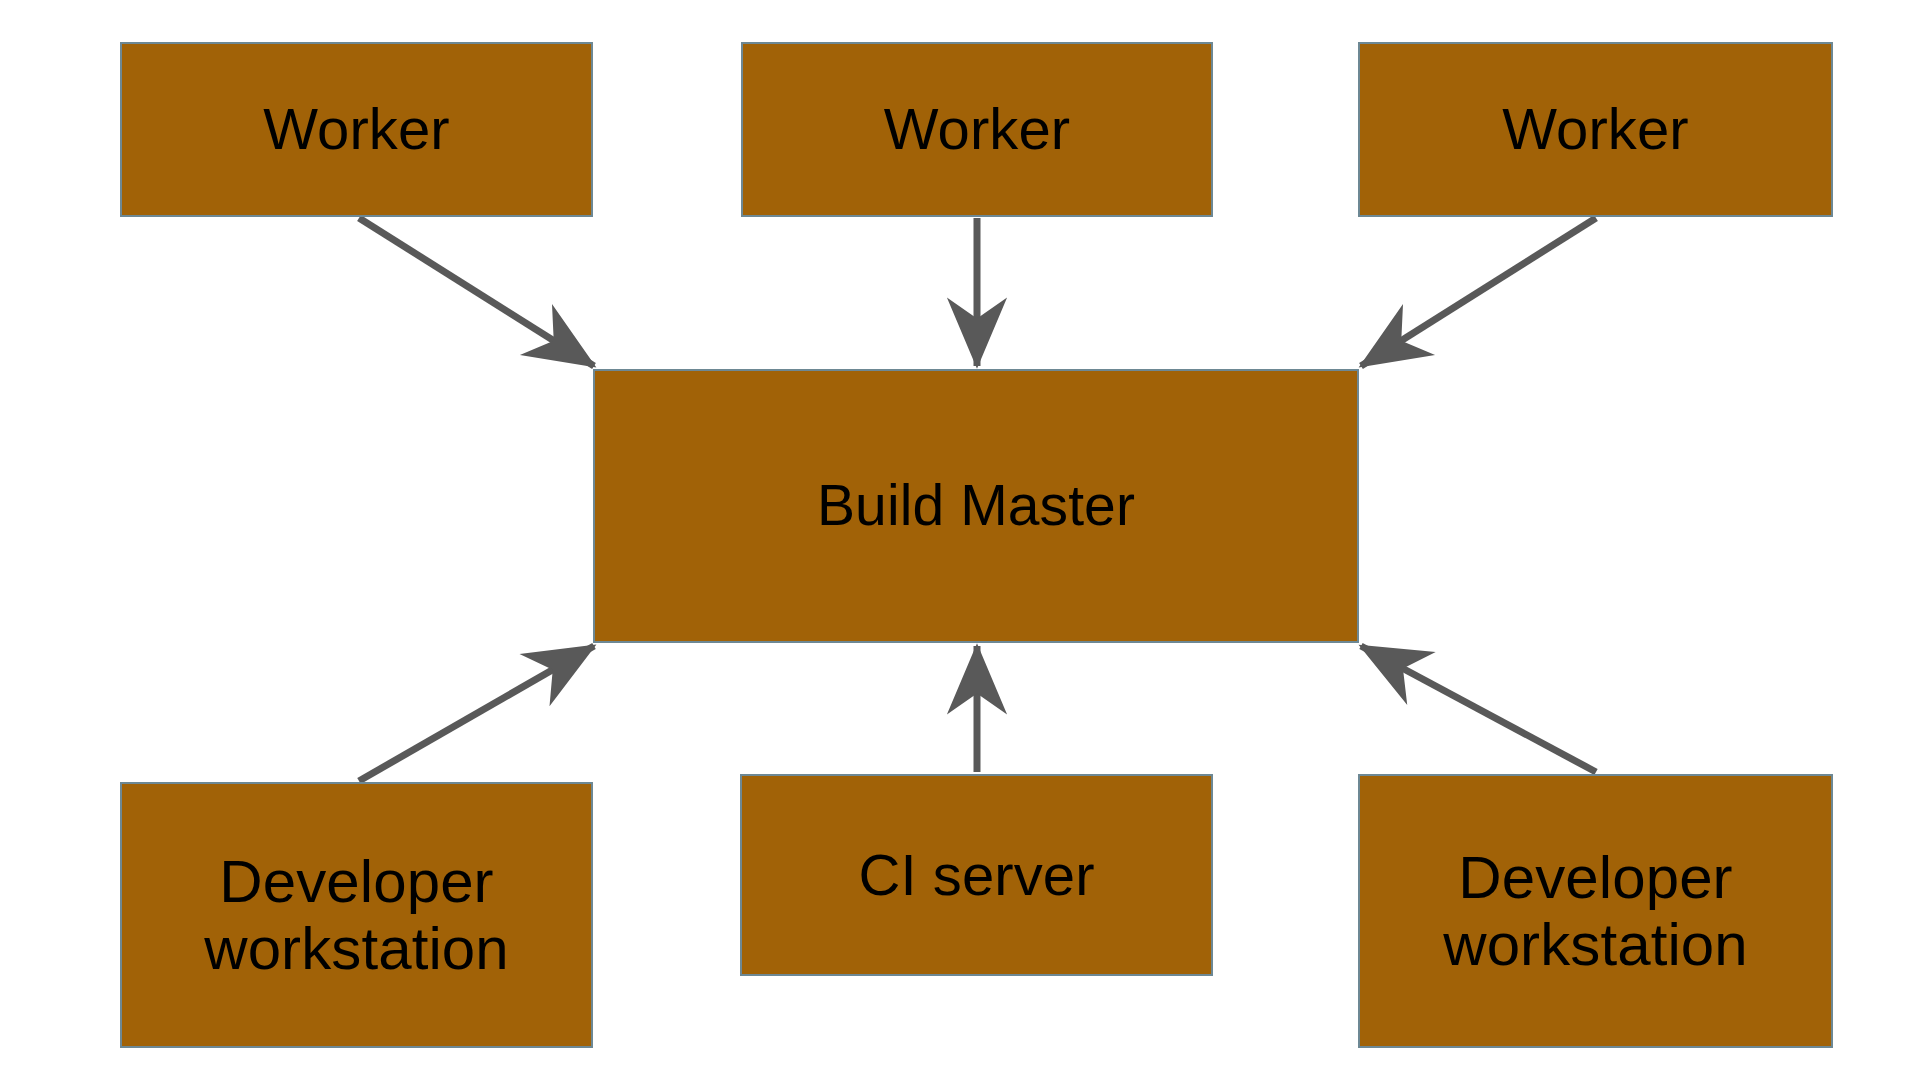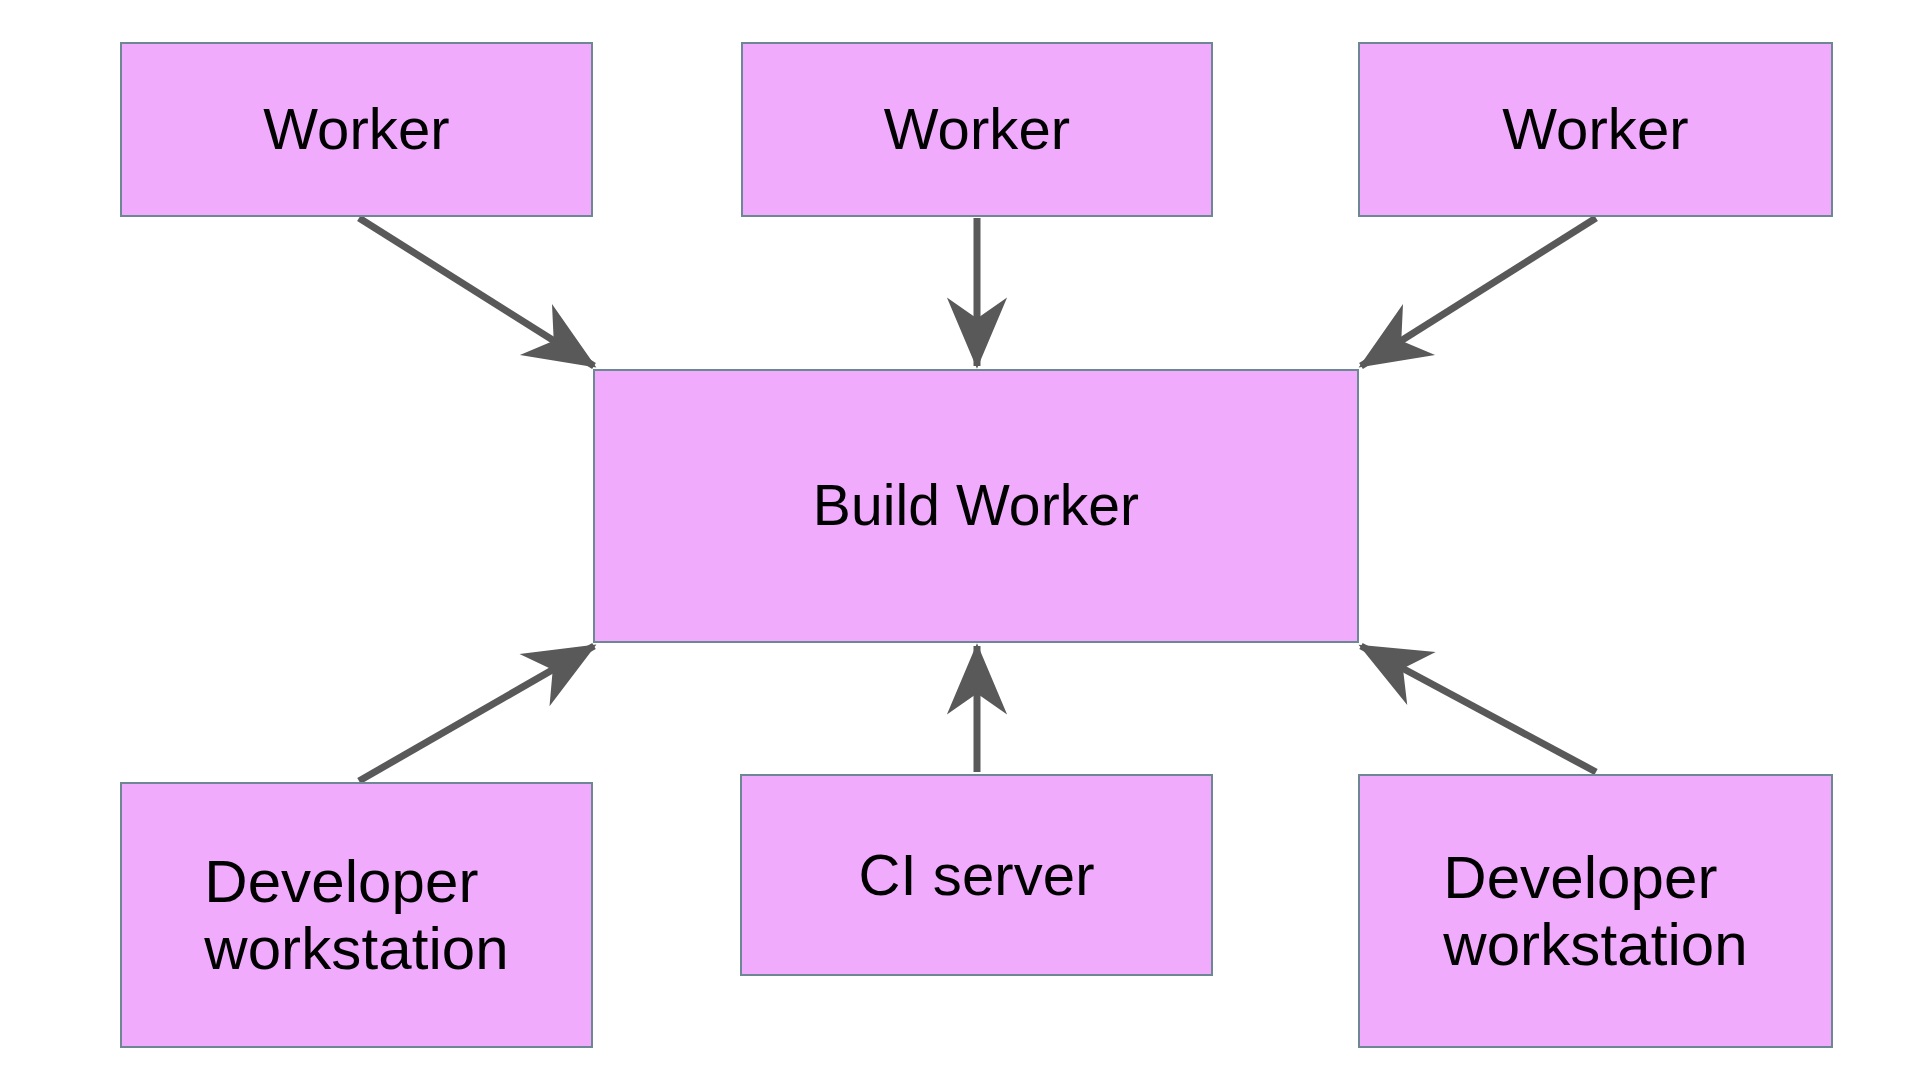--- a/index.html
+++ b/index.html
@@ -20,25 +20,26 @@
     position: absolute;
     left: 0;
     top: 0;
     width: 1910px;
     height: 1090px;
     pointer-events: none;
   }
   .node {
     position: absolute;
     box-sizing: border-box;
-    background: #f0abfc;
+    background: #a16207;
     border: 2px solid #6d8894;
     display: flex;
     align-items: center;
     justify-content: center;
+    text-align: center;
   }
   .node-label {
     color: #000000;
     font-weight: 400;
     line-height: 1.12;
     letter-spacing: 0.1px;
     white-space: pre-line;
   }
   
   #node-worker-1 { left: 120px; top: 42px;  width: 473px; height: 175px; }
@@ -88,21 +89,21 @@
 
   <div class="node" id="node-worker-2">
     <span class="node-label">Worker</span>
   </div>
 
   <div class="node" id="node-worker-3">
     <span class="node-label">Worker</span>
   </div>
 
   <div class="node" id="node-build-master">
-    <span class="node-label">Build Worker</span>
+    <span class="node-label">Build Master</span>
   </div>
 
   <div class="node" id="node-dev-workstation-left">
     <span class="node-label">Developer
 workstation</span>
   </div>
 
   <div class="node" id="node-ci-server">
     <span class="node-label">CI server</span>
   </div>

